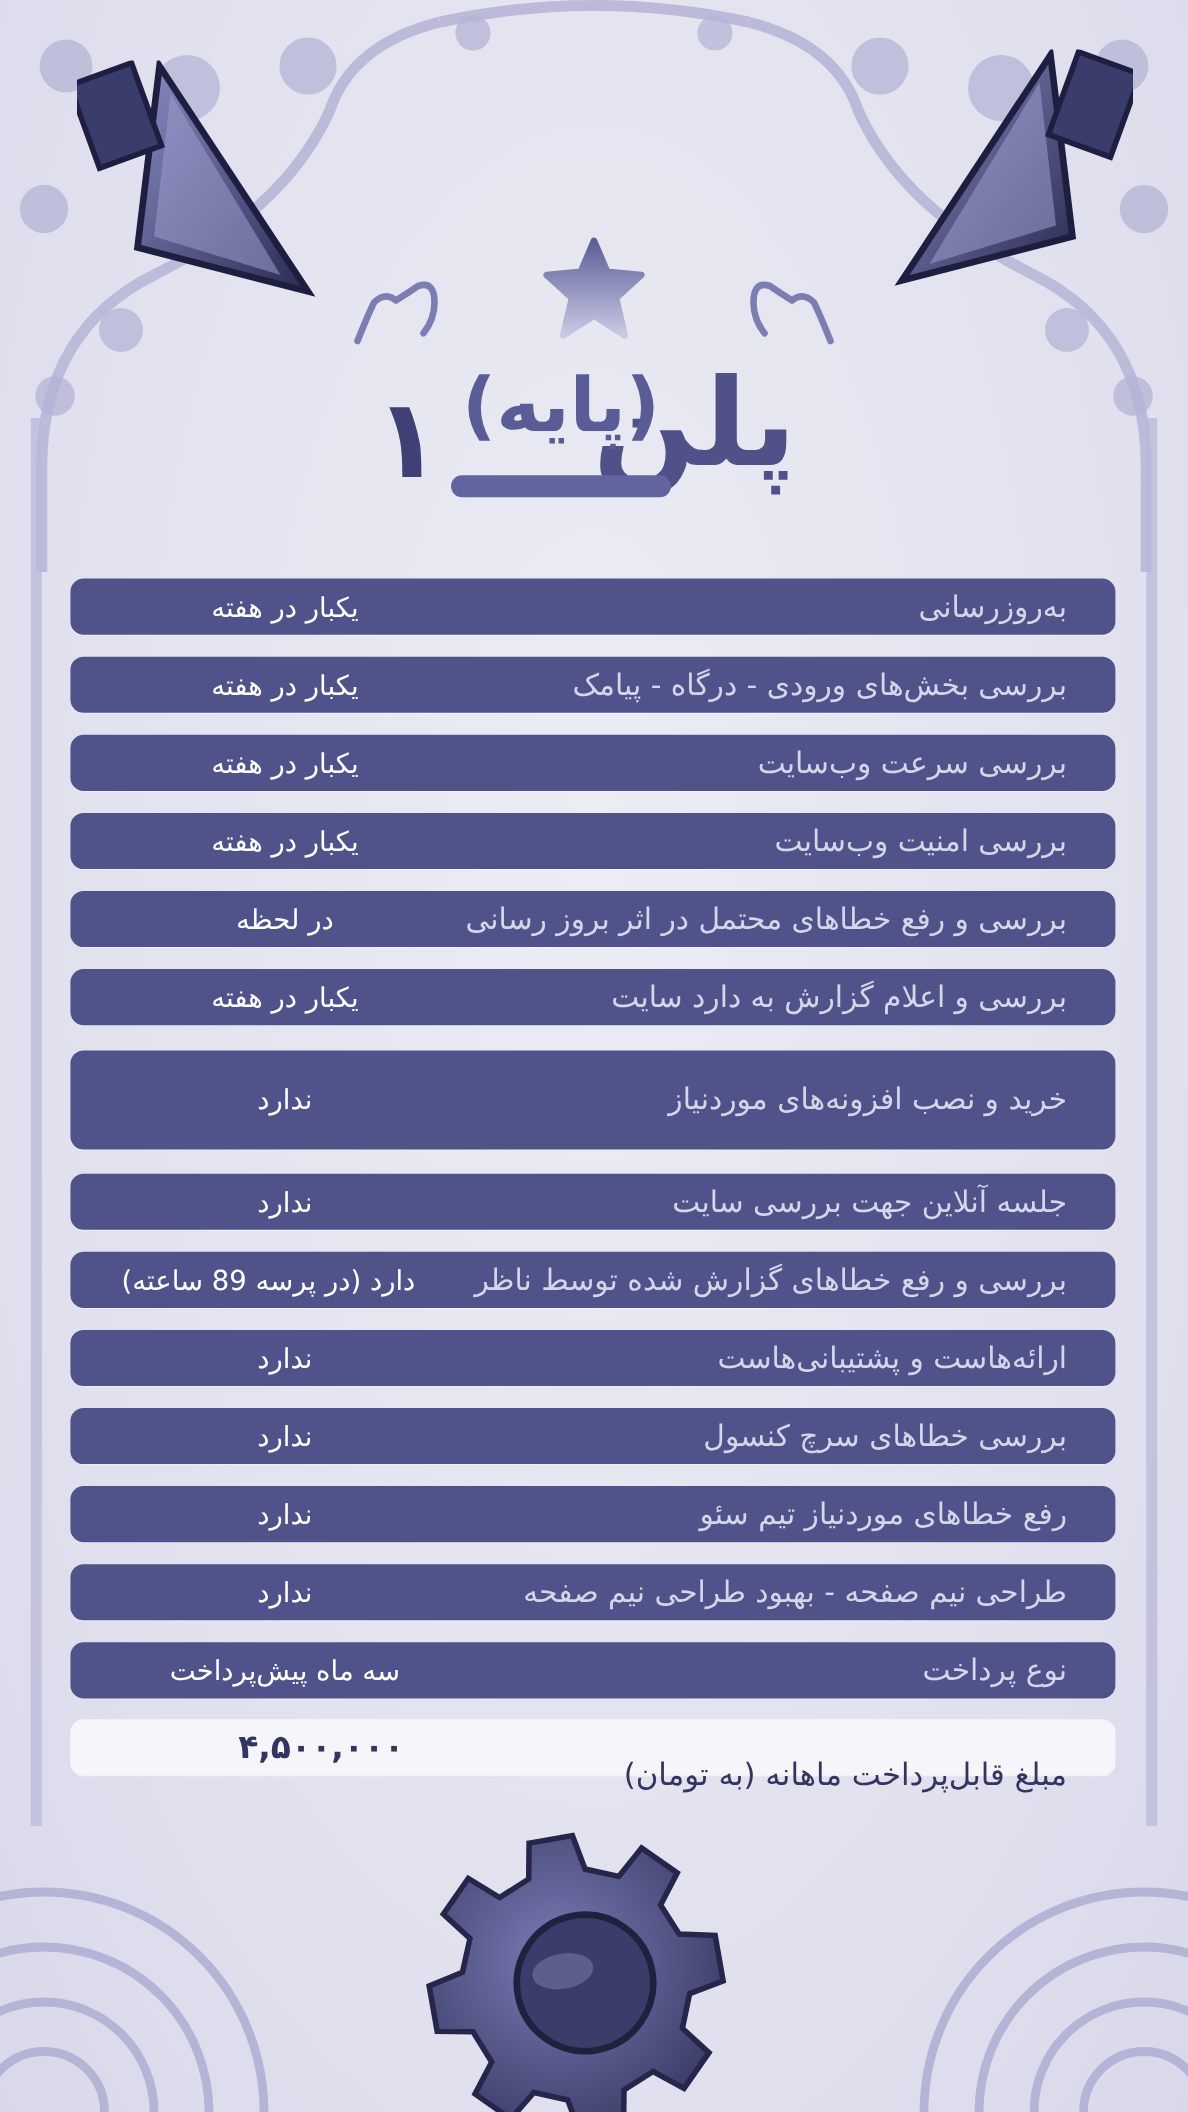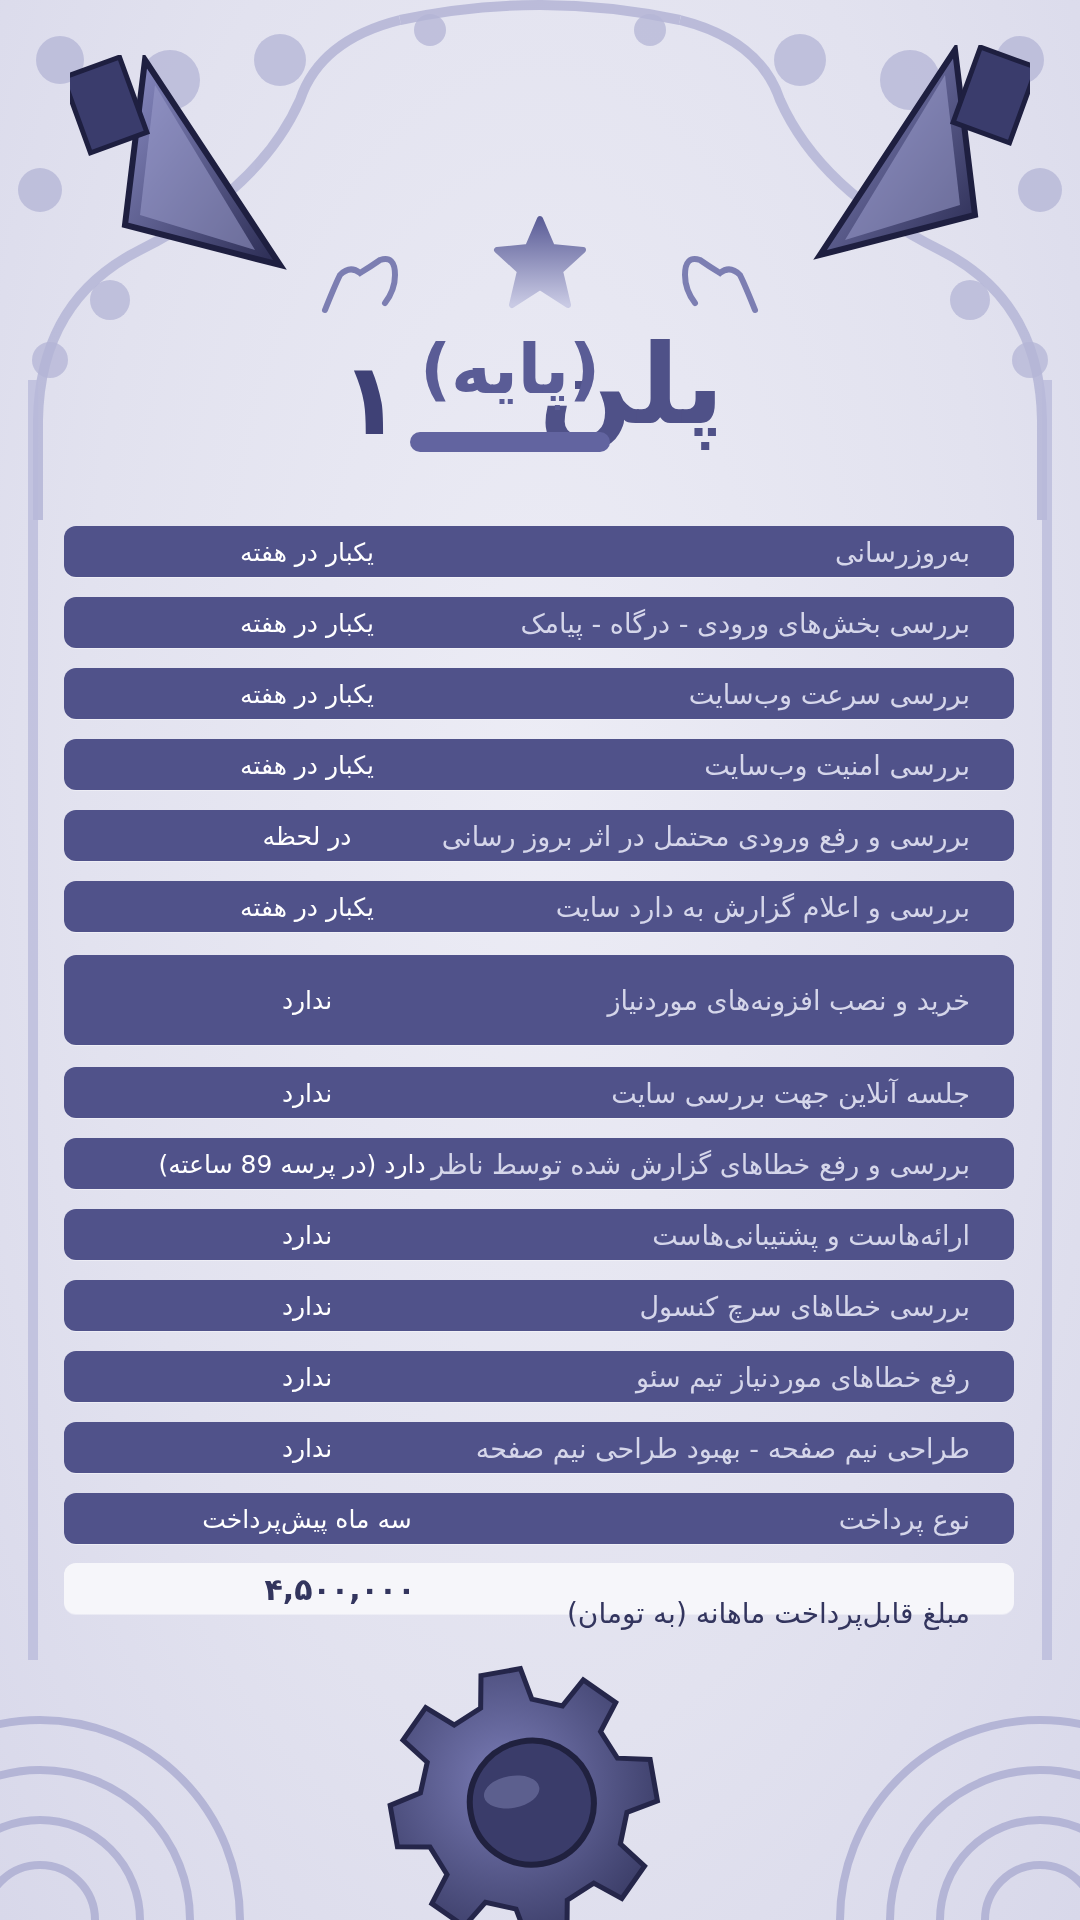--- a/index.html
+++ b/index.html
@@ -31,21 +31,21 @@
     box-shadow:0 1px 0 rgba(255,255,255,.4);
   }
   .row.tall { height:90px; }
   .row.total { background:#f6f6fa; }
   .row .label {
     position:absolute; right:44px; top:50%; transform:translateY(-50%);
     color:#d5d6ea; font-size:27px; white-space:nowrap;
   }
   .row .value {
     position:absolute; left:0; width:390px; text-align:center; top:50%; transform:translateY(-50%);
-    color:#ffffff; font-size:25px; white-space:nowrap; direction:rtl;margin-left:48px;
+    color:#ffffff; font-size:25px; white-space:nowrap; direction:rtl;
   }
   .row.total .label { color:#33355e; font-size:28px;margin-top:24px; }
   .row.total .value { color:#33355e; font-size:30px; font-weight:bold; letter-spacing:1px;padding-left:38px; }
   .gear { position:absolute; left:370px; top:1650px; }
   .mandala { position:absolute; }
 </style>
 </head>
 <body>
 
 <div class="bg"></div>
@@ -128,21 +128,21 @@
   </div>
   <div class="row" style="top:668px">
     <span class="label">بررسی سرعت وب‌سایت</span>
     <span class="value">یکبار در هفته</span>
   </div>
   <div class="row" style="top:739px">
     <span class="label">بررسی امنیت وب‌سایت</span>
     <span class="value">یکبار در هفته</span>
   </div>
   <div class="row" style="top:810px">
-    <span class="label">بررسی و رفع ورودی محتمل در اثر بروز رسانی</span>
+    <span class="label">بررسی و رفع خطاهای محتمل در اثر بروز رسانی</span>
     <span class="value">در لحظه</span>
   </div>
   <div class="row" style="top:881px">
     <span class="label">بررسی و اعلام گزارش به دارد سایت</span>
     <span class="value">یکبار در هفته</span>
   </div>
   <div class="row tall" style="top:955px">
     <span class="label">خرید و نصب افزونه‌های موردنیاز</span>
     <span class="value">ندارد</span>
   </div>

